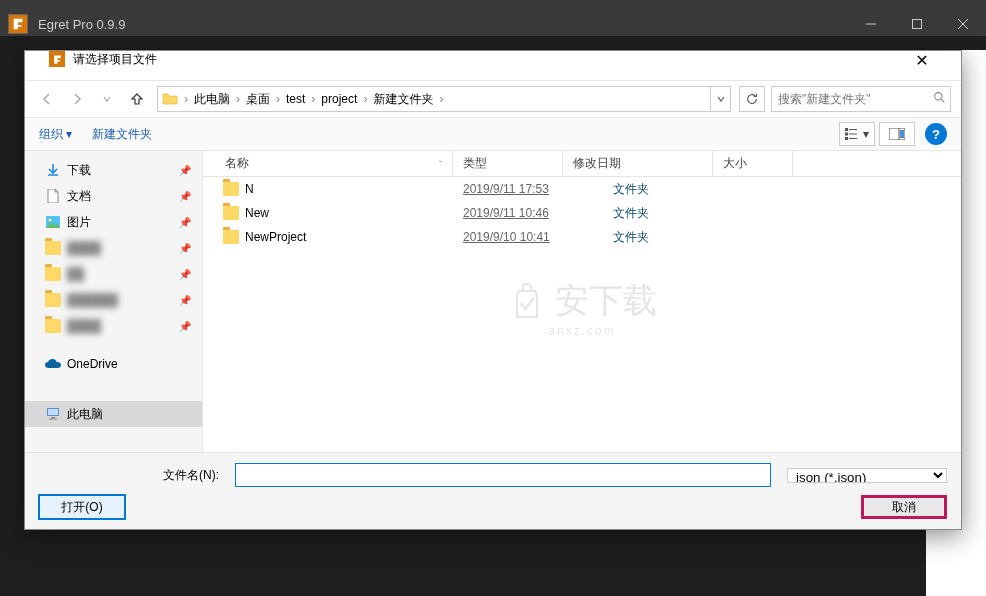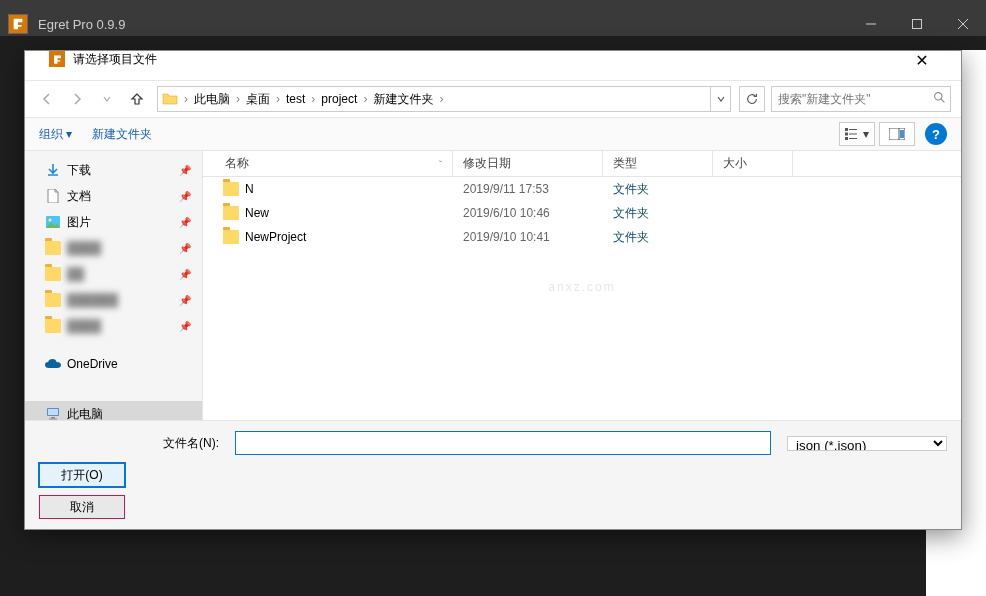--- a/index.html
+++ b/index.html
@@ -56,33 +56,33 @@
 .filelist { flex: 1; font-size: 12px; overflow: auto; }
 .fl-header { display: flex; height: 26px; border-bottom: 1px solid #e5e5e5; align-items: center; color: #444; }
 .fl-header .col { padding: 0 10px; border-right: 1px solid #e5e5e5; height: 100%; display: flex; align-items: center; gap: 17px; }
 .col-name { width: 250px; }
 .col-date { width: 150px; }
 .col-type { width: 110px; }
 .col-size { width: 80px; }
 .fl-row { display: flex; height: 24px; align-items: center; }
 .fl-row .cell { padding: 0 10px; }
 .fl-row .cell-name { width: 250px; display: flex; align-items: center; gap: 6px; padding-left: 20px; }
-.fl-row .cell-date { width: 150px; color: #666; }
+.fl-row .cell-date { width: 150px; color: #666; text-decoration: underline; }
 .fl-row .cell-type { width: 110px; color: #0c4a6e; }
 
 .watermark { position: absolute; top: 50%; left: 50%; transform: translate(-50%, -40%); opacity: 0.12; font-size: 34px; color: #333; text-align: center; pointer-events: none; }
 .watermark .sub { font-size: 12px; letter-spacing: 2px; }
 
 .bottom-row { border-top: 1px solid #e5e5e5; padding: 10px 14px; display: flex; flex-direction: column; gap: 8px; font-size: 12px; background: #f5f5f5; }
 .filename-row { display: flex; align-items: center; gap: 16px; }
 .filename-row .lbl { width: 180px; text-align: right; }
 .filename-row input { flex: 1; height: 24px; border: 1px solid #0078d4; padding: 0 6px; outline: none; }
 .filename-row select { width: 160px; height: 15px; border: 1px solid #ccc; padding: 0 4px; background: #fff; }
-.button-row { display: flex; justify-content: space-between; gap: 8px; flex-direction: column; }
-.button-row button { width: 86px; height: 24px; border: 1px solid #be185d; background: #e8e8e8; font-size: 12px; cursor: pointer; }
+.button-row { display: flex; justify-content: space-between; gap: 20px; }
+.button-row button { width: 86px; height: 24px; border: 3px solid #be185d; background: #e8e8e8; font-size: 12px; cursor: pointer; }
 .button-row button.primary { border: 1px solid #0078d4; background: #e5f1fb; outline: 1px solid #0078d4; }
 </style>
 </head>
 <body>
 
 <div class="outer-window">
   <div class="outer-titlebar">
     <div class="app-icon">
       <svg viewBox="0 0 16 16">
           <path d="M3 2 L13 2 L13 6 L8 6 L8 9 L12 9 L12 11 L8 11 L8 14 L3 14 Z" fill="#fff"></path>
@@ -294,51 +294,58 @@
           </div>
 
       </div>
 
       <div class="filelist" style="position:relative">
         <div class="fl-header">
           <div class="col col-name">
               <span style="padding-left:12px">名称</span> 
               <span style="margin-left:auto;color:#888;font-size:9px">ˇ</span>
             </div>
+          <div class="col col-type">类型</div>
           <div class="col col-date">修改日期</div>
-          <div class="col col-type">类型</div>
           <div class="col col-size">大小</div>
         </div>
         <div id="file-rows">
             <div class="fl-row">
               <div class="cell cell-name">
                 <div class="folder-mini"></div>
                 <span>N</span>
               </div>
               <div class="cell cell-date">2019/9/11 17:53</div>
               <div class="cell cell-type">文件夹</div>
             </div>
             <div class="fl-row">
               <div class="cell cell-name">
                 <div class="folder-mini"></div>
                 <span>New</span>
               </div>
-              <div class="cell cell-date">2019/6/10 10:46</div>
+              <div class="cell cell-date">2019/9/11 10:46</div>
               <div class="cell cell-type">文件夹</div>
             </div>
             <div class="fl-row">
               <div class="cell cell-name">
                 <div class="folder-mini"></div>
                 <span>NewProject</span>
               </div>
               <div class="cell cell-date">2019/9/10 10:41</div>
               <div class="cell cell-type">文件夹</div>
             </div>
           </div>
         <div class="watermark">
+          <div style="display:flex;align-items:center;gap:8px;justify-content:center">
+              <svg width="40" height="40" viewBox="0 0 40 40">
+                <path d="M12 10 L28 10 L30 14 L30 36 L10 36 L10 14 Z M16 10 L16 6 Q16 3 20 3 Q24 3 24 6 L24 10" fill="none" stroke="#333" stroke-width="2"></path>
+                <path d="M14 22 L18 28 L27 17" fill="none" stroke="#333" stroke-width="2.5"></path>
+              </svg>
+              <span>安下载</span>
+            </div>
           <div class="sub">anxz.com</div>
         </div>
       </div>
     </div>
 
     <div class="bottom-row">
       <div class="filename-row">
         <span class="lbl">文件名(N):</span>
         <input type="text" value="" style="">
         <select><option>json (*.json)</option></select>

